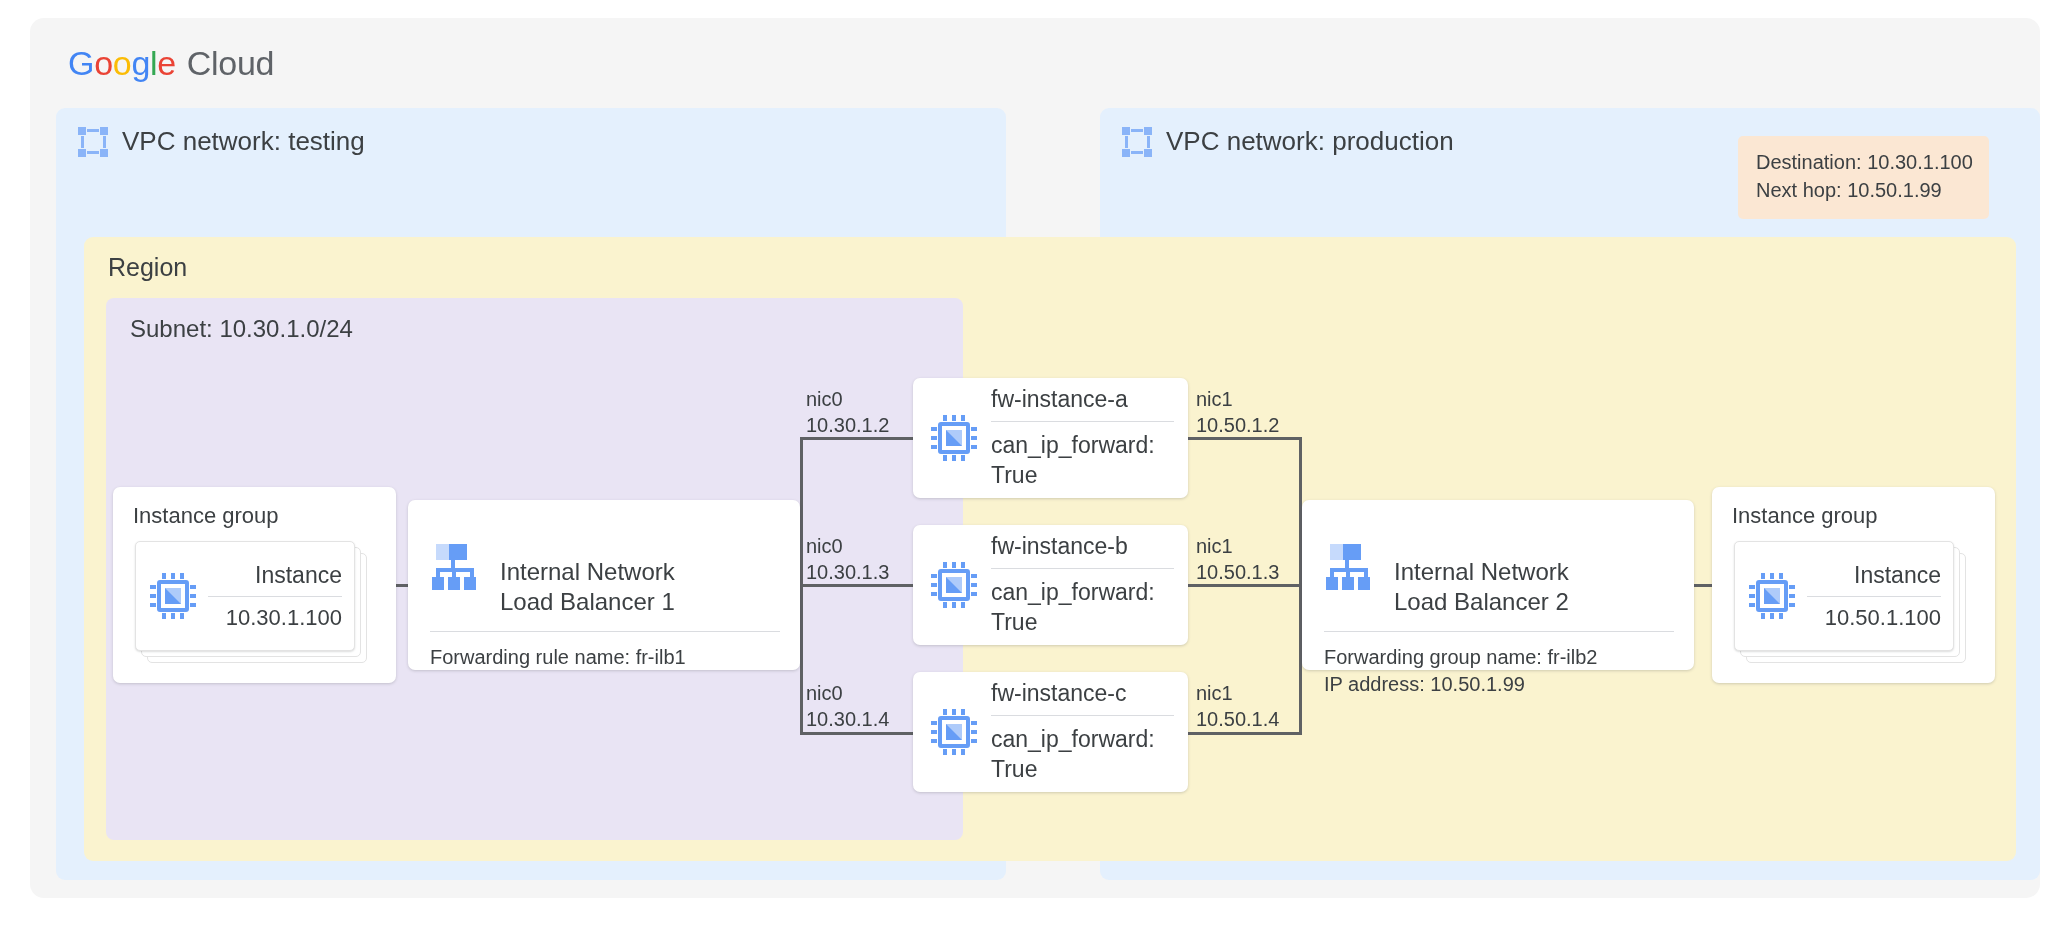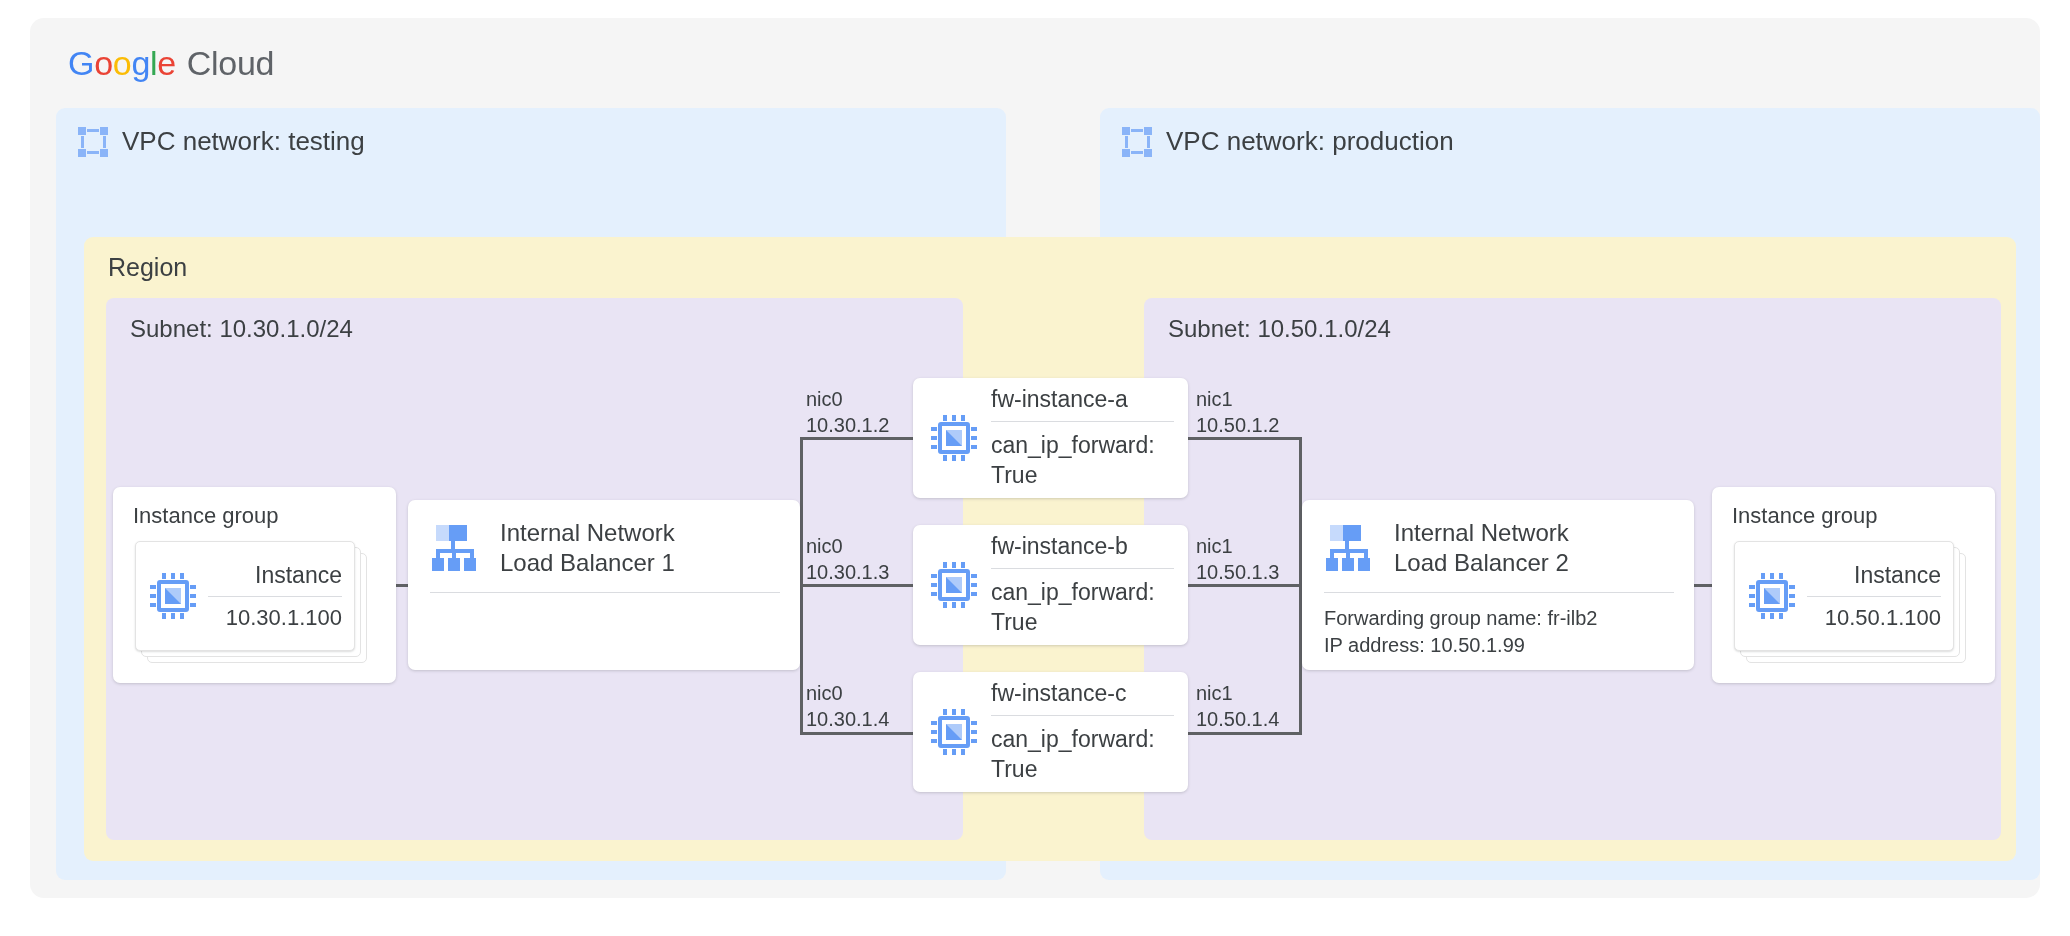--- a/index.html
+++ b/index.html
@@ -166,21 +166,21 @@
   .chip .ph { width:6px; height:4px; }
 
   
   .lb-card {
     width: 392px; height: 170px;
     padding: 18px 20px 16px 22px;
   }
   .lb-left  { left: 408px;  top: 500px; }
   .lb-right { left: 1302px; top: 500px; }
   .lb-top { display: flex; align-items: center; gap: 18px; }
-  .lb-text { line-height: 1.24; }
+  .lb-text { line-height: 1.24; margin-top: 39px; }
   .lb-l1 { font-size: 24px; color: #3c4043; }
   .lb-l2 { font-size: 24px; color: #3c4043; }
   .lb-sep { height: 1px; background: #dadce0; margin: 14px 0 12px 0; }
   .lb-meta { font-size: 20px; color: #3c4043; line-height: 1.35; white-space: nowrap; }
 
   
   .lbicon { position: relative; width: 52px; height: 46px; flex: 0 0 auto; }
   .lbicon b { position: absolute; background: #669df6; }
   .lbicon .top-light { left: 6px; top: 0; width: 13px; height: 16px; background:#c6dafc; }
   .lbicon .top-dark  { left: 19px; top: 0; width: 18px; height: 16px; }
@@ -264,30 +264,31 @@
           <i class="c br"></i>
         <i class="et"></i>
           <i class="eb"></i>
           <i class="el"></i>
           <i class="er"></i>
       </span>
       <span class="vpc-title">VPC network: production</span>
     </div>
   </div>
 
+  <div class="route-box route-right">
+    <div>Destination: 10.30.1.100</div>
+    <div>Next hop: 10.50.1.99</div>
+  </div>
 
   <div class="region">
     <div class="region-label">Region</div>
   </div>
 
   <div class="subnet subnet-left">
     <div class="subnet-label">Subnet: 10.30.1.0/24</div>
-  </div>
-  <div class="subnet subnet-right">
-    <div class="subnet-label">Subnet: 10.50.1.0/24</div>
   </div>
 
   <div class="line h" style="left:396px; top:584px; width:14px;"></div>
   <div class="line h" style="left:800px; top:584px; width:114px;"></div>
   <div class="line v" style="left:800px; top:437px; height:298px;"></div>
   <div class="line h" style="left:800px; top:437px; width:114px;"></div>
   <div class="line h" style="left:800px; top:732px; width:114px;"></div>
 
   <div class="line h" style="left:1188px; top:437px; width:114px;"></div>
   <div class="line v" style="left:1299px; top:437px; height:298px;"></div>
@@ -340,20 +341,21 @@
         <b class="leaf l1"></b>
           <b class="leaf l2"></b>
           <b class="leaf l3"></b>
       </span>
       <span class="lb-text">
         <span class="lb-l1" style="display:block;">Internal Network</span>
         <span class="lb-l2" style="display:block;">Load Balancer 1</span>
       </span>
     </div>
     <div class="lb-sep"></div>
+    <div class="lb-meta">Forwarding rule name: fr-ilb1</div>
   </div>
 
   <div class="nic" style="left:806px; top:386px;">
     <div>nic0</div>
     <div>10.30.1.2</div>
   </div>
   <div class="nic" style="left:806px; top:533px;">
     <div>nic0</div>
     <div>10.30.1.3</div>
   </div>

